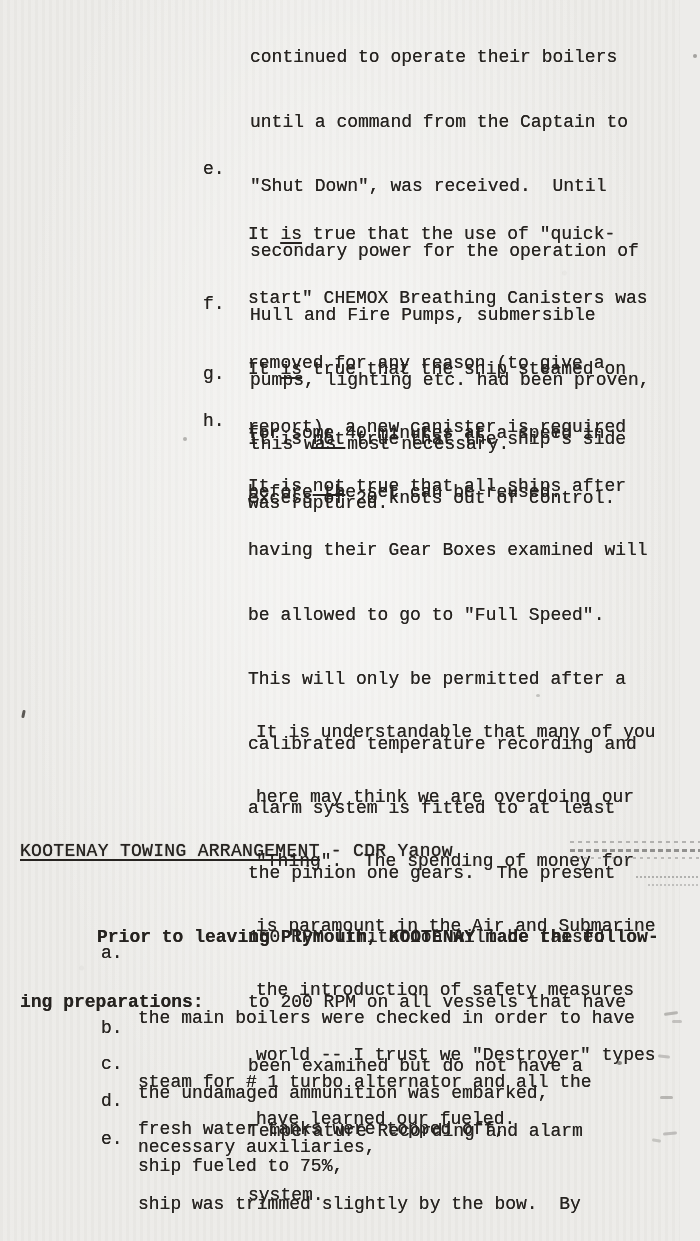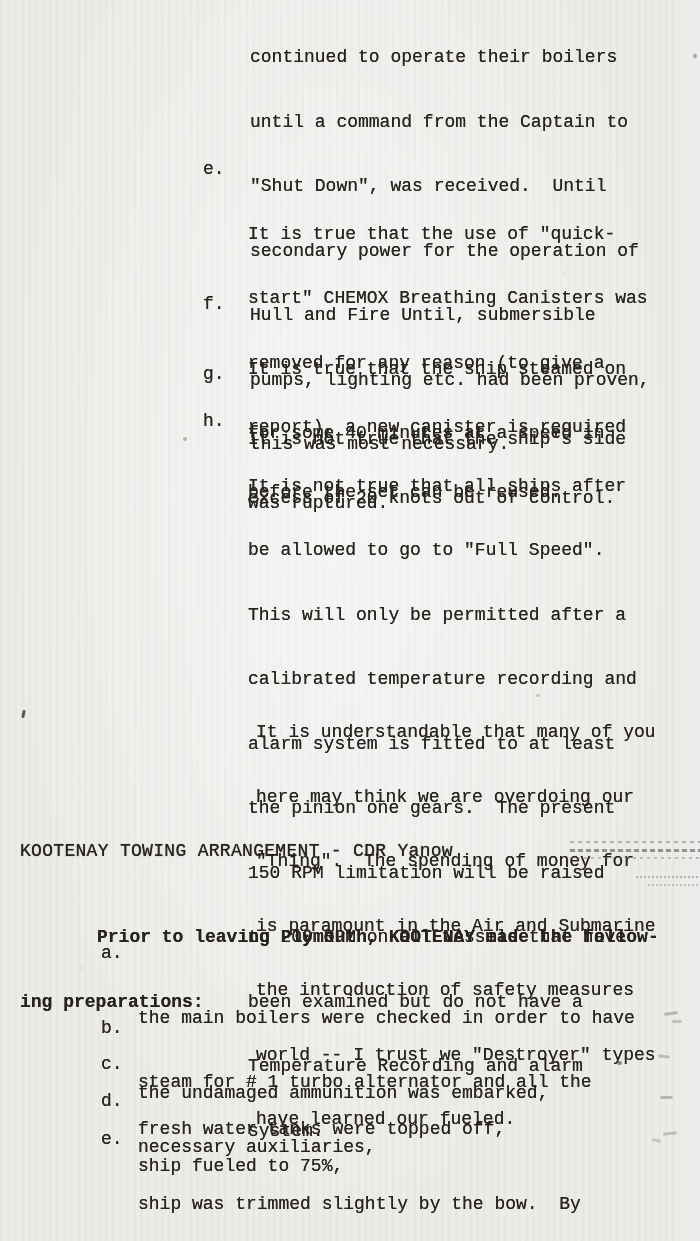--- a/index.html
+++ b/index.html
@@ -23,21 +23,21 @@
       repeating-linear-gradient(90deg, rgba(160,158,150,0.05) 0 3px, rgba(255,255,255,0.04) 3px 7px),
       #ecebe8;
     text-shadow: 0 0 0.5px rgba(38,33,28,0.85);
   }
   .block { position: absolute; white-space: pre; }
   .line { white-space: pre; }
   .item { position: absolute; white-space: pre; }
   .item .letter { position: absolute; top: 0; }
   .s1 .letter { left: -45px; }
   .s2 .letter { left: -37px; }
-  .u { text-decoration-thickness: 1.5px; text-underline-offset: 3px; }
+  .u { text-decoration: underline; text-decoration-thickness: 1.5px; text-underline-offset: 3px; }
   .heading { letter-spacing: 0.3px; text-shadow: 0 0 0.8px rgba(30,26,22,0.9); }
   
   .noise { position: absolute; pointer-events: none; }
   .smudge-rows {
     left: 570px; top: 836px; width: 130px; height: 30px;
     background-image:
       repeating-linear-gradient(90deg, rgba(110,110,108,0.45) 0 4px, rgba(110,110,108,0) 4px 8px),
       repeating-linear-gradient(90deg, rgba(85,85,83,0.6) 0 5px, rgba(85,85,83,0) 5px 8px),
       repeating-linear-gradient(90deg, rgba(110,110,108,0.4) 0 3px, rgba(110,110,108,0) 3px 7px);
     background-size: 100% 2px, 100% 3px, 100% 2px;
@@ -62,21 +62,21 @@
 </head>
 <body>
 
 <div class="page">
 
   <div class="block" style="left:250px; top:4px;">
     <div class="line">continued to operate their boilers</div>
     <div class="line">until a command from the Captain to</div>
     <div class="line">"Shut Down", was received.  Until</div>
     <div class="line">secondary power for the operation of</div>
-    <div class="line">Hull and Fire Until, submersible</div>
+    <div class="line">Hull and Fire Pumps, submersible</div>
     <div class="line">pumps, lighting etc. had been proven,</div>
     <div class="line">tnis was most necessary.</div>
   </div>
 
   <div class="item s1" style="left:248px; top:159px;">
     <span class="letter">e.</span>
     <div class="line"><span>It </span><span class="u">is</span><span> true that the use of "quick-</span></div>
     <div class="line">start" CHEMOX Breathing Canisters was</div>
     <div class="line">removed for any reason (to give a</div>
     <div class="line">report), a new canister is required</div>
@@ -92,20 +92,21 @@
 
   <div class="item s1" style="left:248px; top:364px;">
     <span class="letter">g.</span>
     <div class="line"><span>It is </span><span class="u">not</span><span> true that the ship's side</span></div>
     <div class="line">was ruptured.</div>
   </div>
 
   <div class="item s1" style="left:248px; top:411px;">
     <span class="letter">h.</span>
     <div class="line"><span>It is </span><span class="u">not</span><span> true that all ships after</span></div>
+    <div class="line">having their Gear Boxes examined will</div>
     <div class="line">be allowed to go to "Full Speed".</div>
     <div class="line">This will only be permitted after a</div>
     <div class="line">calibrated temperature recording and</div>
     <div class="line">alarm system is fitted to at least</div>
     <div class="line">the pinion one gears.  The present</div>
     <div class="line">150 RPM limitation will be raised</div>
     <div class="line">to 200 RPM on all vessels that have</div>
     <div class="line">been examined but do not have a</div>
     <div class="line">Temperature Recording and alarm</div>
     <div class="line">system.</div>

